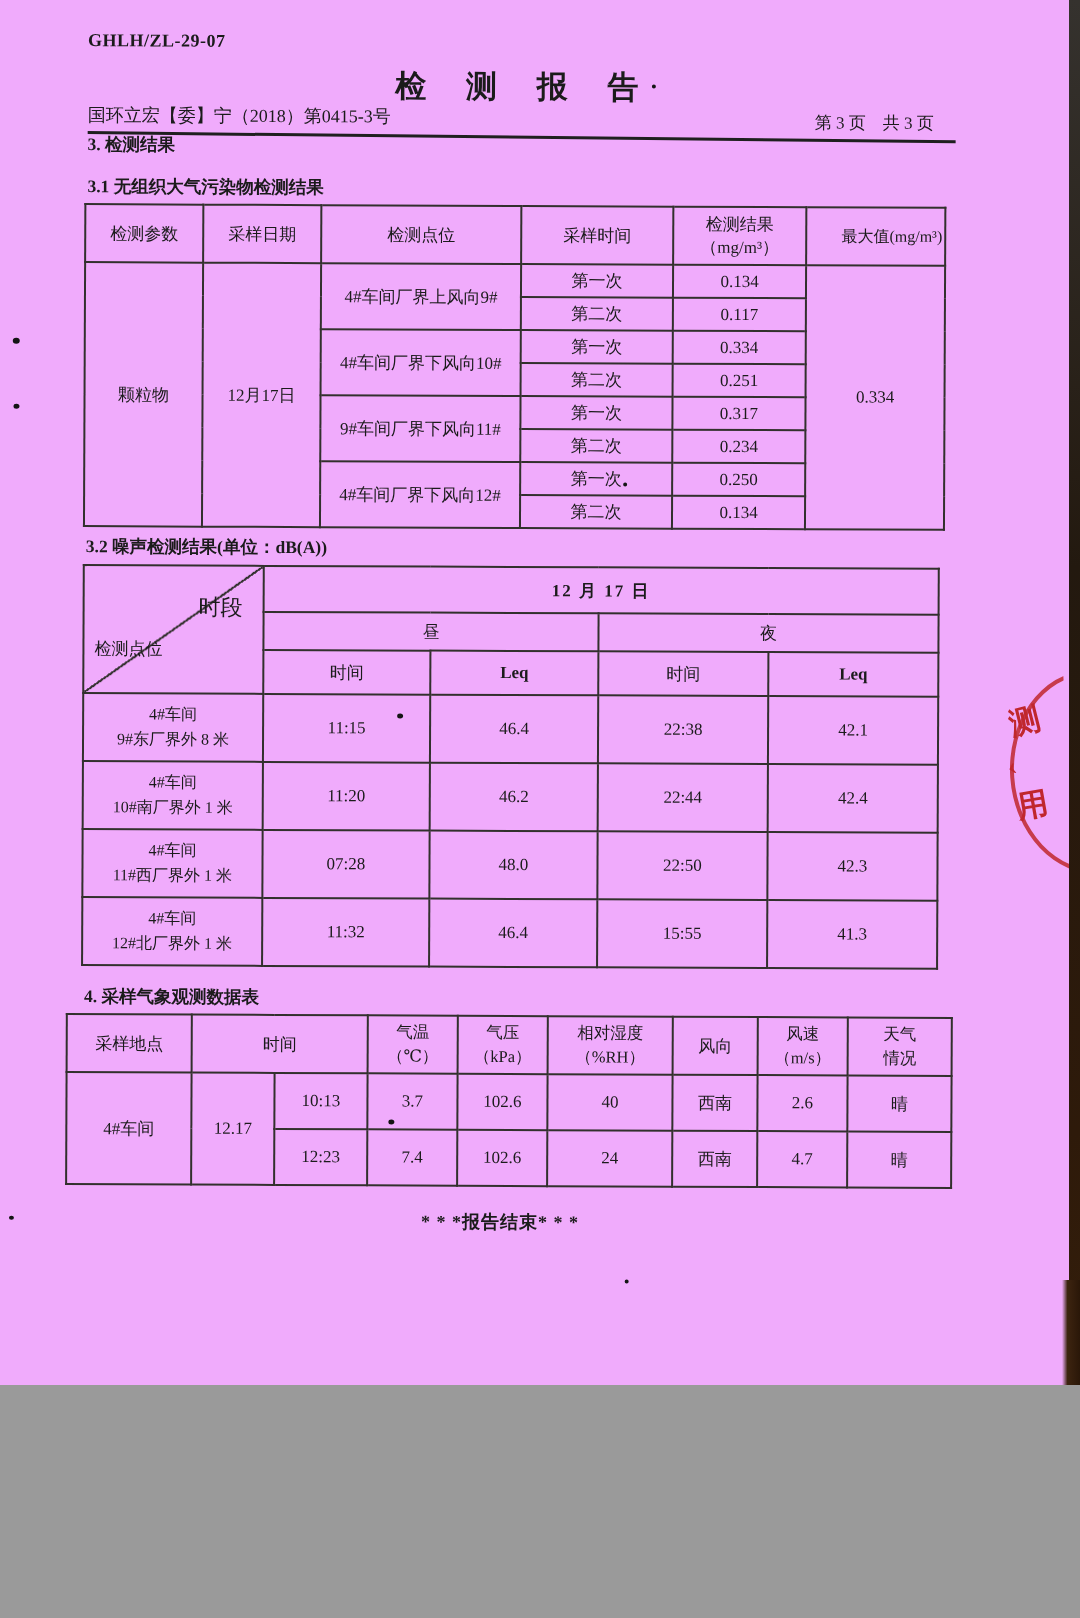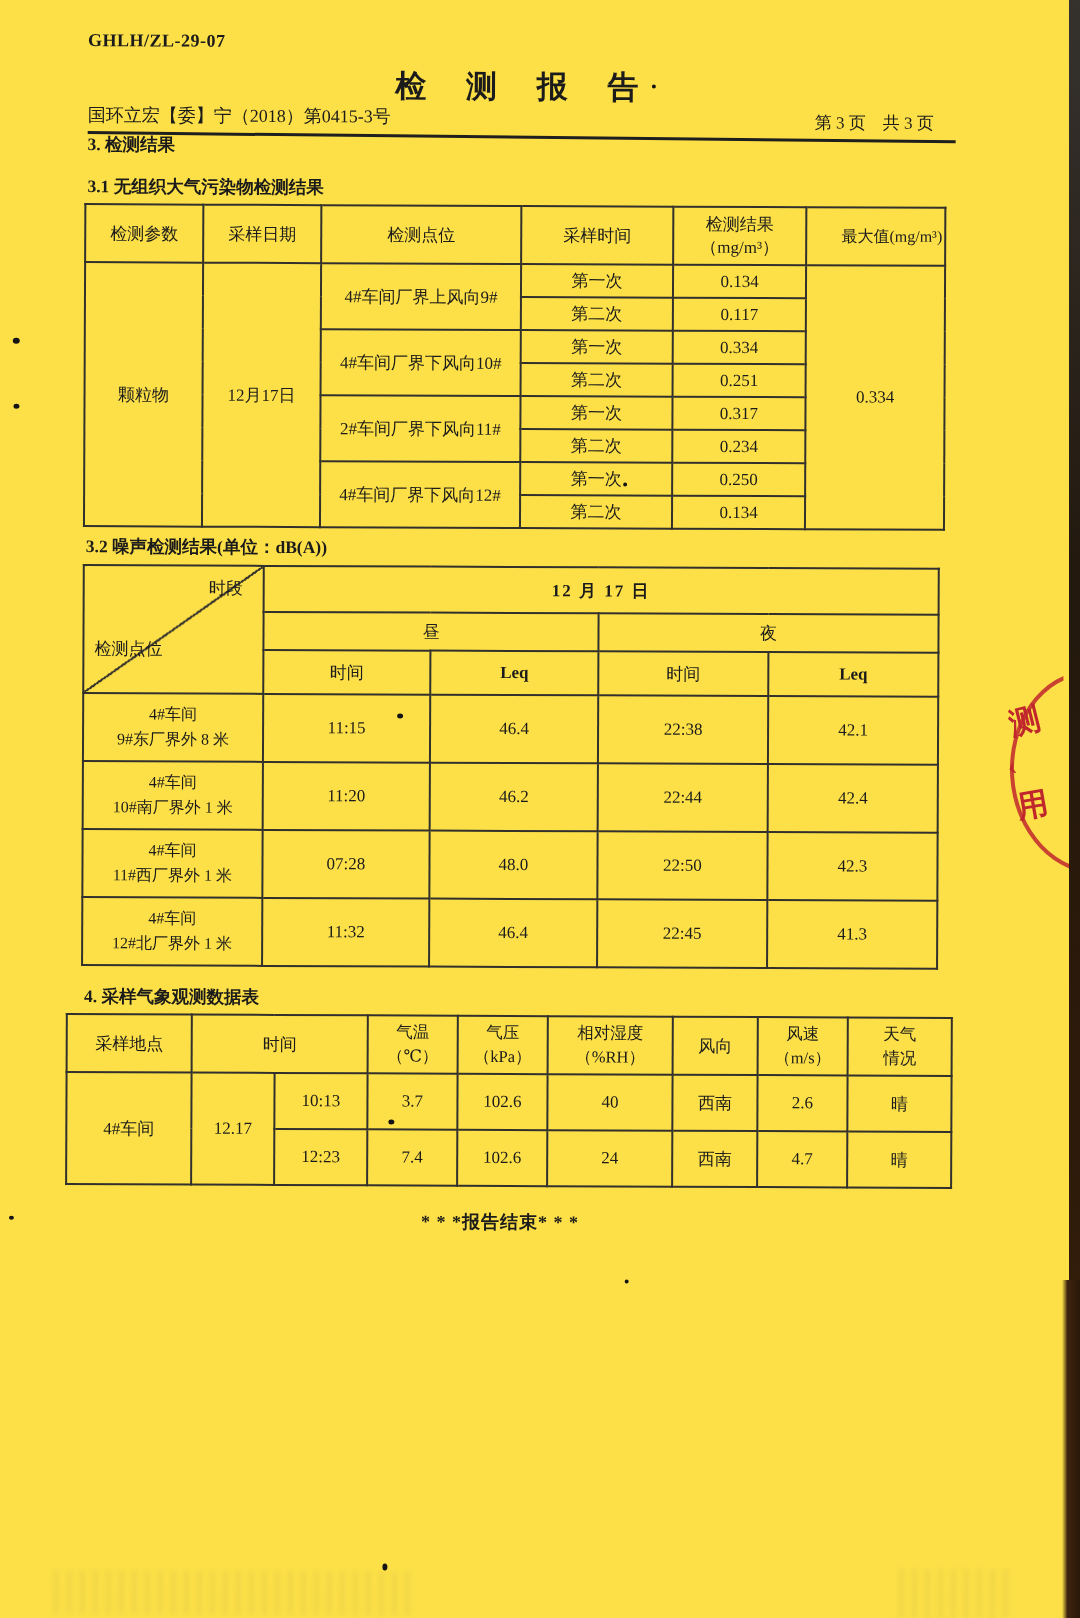--- a/index.html
+++ b/index.html
@@ -1,18 +1,18 @@
 <!DOCTYPE html>
 <html><head>
 <meta charset="utf-8">
 <style>
   html,body { margin:0; padding:0; background:#9a9a9a; }
   .page {
-    position:relative; width:1080px; height:1618px; margin:0 auto;
-    background:#fde047; overflow:hidden;
+    position:relative; width:1080px; height:1385px; margin:0 auto;
+    background:#f0abfc; overflow:hidden;
     font-family:"Liberation Serif","DejaVu Serif",serif;
     color:#1b1b1b;
   }
   .skew { position:absolute; inset:0; transform:rotate(0.25deg); transform-origin:60px 60px; }
 
   .doc-code { position:absolute; left:88px; top:30px; font-size:18px; font-weight:bold; letter-spacing:.5px; }
   .title { position:absolute; left:0; top:64px; width:1050px; text-align:center;
            font-size:31px; font-weight:bold; letter-spacing:16px; }
   .report-no { position:absolute; left:88px; top:103px; font-size:18px; }
   .page-info { position:absolute; left:815px; top:108px; font-size:17px; }
@@ -36,21 +36,21 @@
   .t-air .unit { font-size:16px;text-align:right; }
 
   .t-noise { position:absolute; left:85px; top:564px; width:855px; }
   .t-noise tr.h1 { height:46px; } .t-noise tr.h2 { height:38px; } .t-noise tr.h3r { height:44px; }
   .t-noise tr.r { height:68px; }
   .t-noise .date-h { font-weight:bold; letter-spacing:2px; }
   .t-noise .leq { font-weight:bold; font-family:"Liberation Serif",serif; }
   .t-noise .pt { font-size:16px; line-height:1.55; }
   .diag { position:relative;
     background:linear-gradient(to bottom right, transparent 49.5%, #32302d 49.5%, #32302d 50.5%, transparent 50.5%); }
-  .diag .d-top { position:absolute; top:10px; right:20px; font-size:17px; }
+  .diag .d-top { position:absolute; top:26px; right:20px; font-size:22px; }
   .diag .d-bot { position:absolute; bottom:32px; left:10px; font-size:17px; }
 
   .t-weather { position:absolute; left:70px; top:1013px; width:885px; }
   .t-weather tr.hdr { height:58px; }
   .t-weather tr.r { height:56px; }
   .t-weather .two { line-height:1.45; font-size:16.5px; }
 
   .speck { position:absolute; background:#141414; border-radius:50%; }
 
   .edge-strip { position:absolute; right:0; top:0; width:11px; height:1618px;
@@ -123,21 +123,21 @@
       <tr class="r">
         <td rowspan="2">4#车间厂界下风向10#</td>
         <td>第一次</td>
         <td>0.334</td>
       </tr>
       <tr class="r">
         <td>第二次</td>
         <td>0.251</td>
       </tr>
       <tr class="r">
-        <td rowspan="2">2#车间厂界下风向11#</td>
+        <td rowspan="2">9#车间厂界下风向11#</td>
         <td>第一次</td>
         <td>0.317</td>
       </tr>
       <tr class="r">
         <td>第二次</td>
         <td>0.234</td>
       </tr>
       <tr class="r">
         <td rowspan="2">4#车间厂界下风向12#</td>
         <td>第一次</td>
@@ -208,21 +208,21 @@
         <td>22:50</td>
         <td>42.3</td>
       </tr>
       <tr class="r">
         <td class="pt">
           <div>4#车间</div>
           <div>12#北厂界外 1 米</div>
         </td>
         <td>11:32</td>
         <td>46.4</td>
-        <td>22:45</td>
+        <td>15:55</td>
         <td>41.3</td>
       </tr>
     </tbody>
       </table>
 
     <div class="h4">4.   采样气象观测数据表</div>
 
     <table class="t-weather">
       <colgroup>
         <col style="width:125px">

